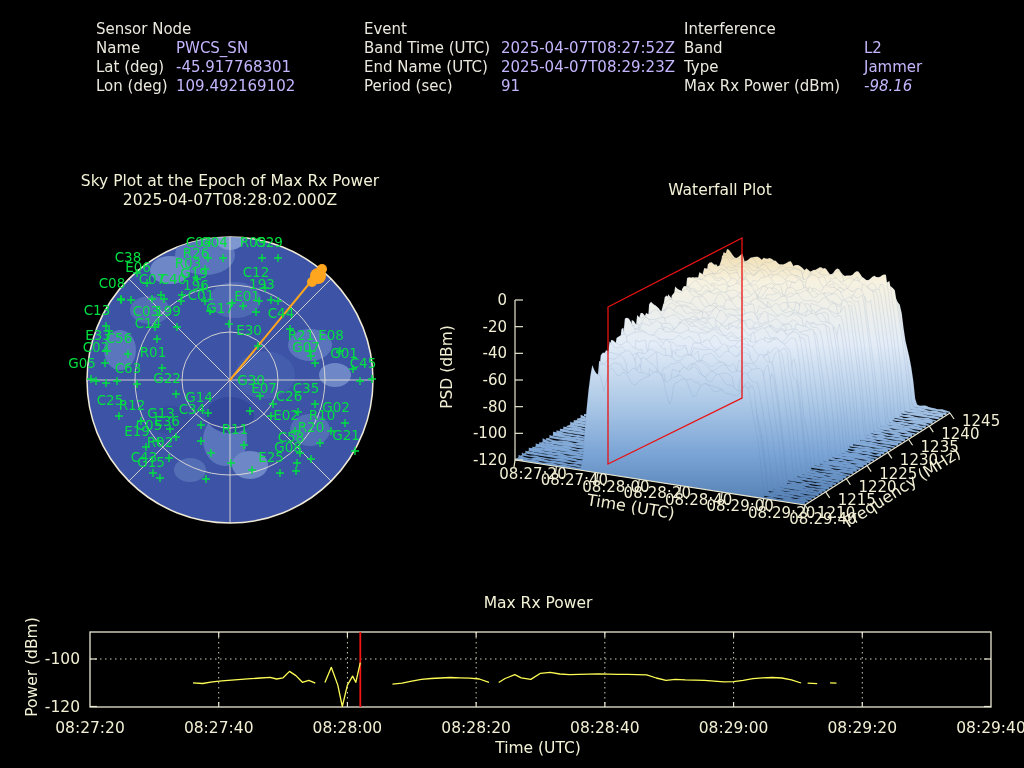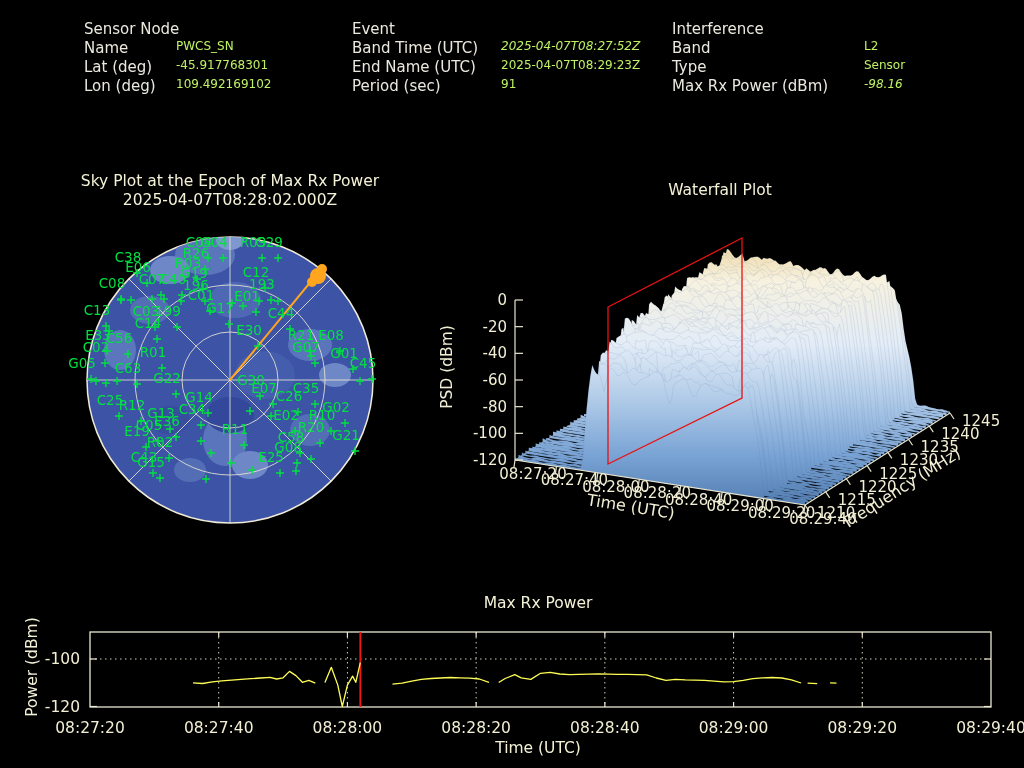--- a/index.html
+++ b/index.html
@@ -1,50 +1,50 @@
 <!DOCTYPE html>
 <html><head>
 <meta charset="utf-8">
 <style>
   html,body{margin:0;padding:0;background:#000;}
   body{width:1024px;height:768px;position:relative;overflow:hidden;
        font-family:"DejaVu Sans","Liberation Sans",sans-serif;}
   .abs{position:absolute;}
   .hlabel{font-size:15px;color:#ebe9de;white-space:pre;}
-  .hval{font-size:12px;color:#bef264;white-space:pre;margin-left:12px;}
+  .hval{font-size:15px;color:#c4b5fd;white-space:pre;}
   .ptitle{font-size:15.5px;color:#f4f2d6;text-align:center;}
   .rot-left{transform:rotate(-90deg);}
   svg{position:absolute;display:block;}
 </style>
 </head>
 <body>
 
-<div class="abs" style="left:4px;top:0;width:892px;height:100px;">
+<div class="abs" style="left:16px;top:0;width:892px;height:100px;">
   <div class="abs hlabel" style="left:80px;top:20px;">Sensor Node</div>
   <div class="abs hlabel" style="left:80px;top:39px;">Name</div>
   <div class="abs hlabel" style="left:80px;top:58px;">Lat (deg)</div>
   <div class="abs hlabel" style="left:80px;top:77px;">Lon (deg)</div>
   <div class="abs hval" style="left:160px;top:39px;">PWCS_SN</div>
   <div class="abs hval" style="left:160px;top:58px;">-45.917768301</div>
   <div class="abs hval" style="left:160px;top:77px;">109.492169102</div>
 
   <div class="abs hlabel" style="left:348px;top:20px;">Event</div>
   <div class="abs hlabel" style="left:348px;top:39px;">Band Time (UTC)</div>
   <div class="abs hlabel" style="left:348px;top:58px;">End Name (UTC)</div>
   <div class="abs hlabel" style="left:348px;top:77px;">Period (sec)</div>
-  <div class="abs hval" style="left:485px;top:39px;font-style:italic;">2025-04-07T08:27:52Z</div>
+  <div class="abs hval" style="left:485px;top:39px;">2025-04-07T08:27:52Z</div>
   <div class="abs hval" style="left:485px;top:58px;">2025-04-07T08:29:23Z</div>
   <div class="abs hval" style="left:485px;top:77px;">91</div>
 
   <div class="abs hlabel" style="left:668px;top:20px;">Interference</div>
   <div class="abs hlabel" style="left:668px;top:39px;">Band</div>
   <div class="abs hlabel" style="left:668px;top:58px;">Type</div>
   <div class="abs hlabel" style="left:668px;top:77px;">Max Rx Power (dBm)</div>
   <div class="abs hval" style="left:848px;top:39px;">L2</div>
-  <div class="abs hval" style="left:848px;top:58px;">Sensor</div>
+  <div class="abs hval" style="left:848px;top:58px;">Jammer</div>
   <div class="abs hval" style="left:848px;top:77px;font-style:italic;">-98.16</div>
 </div>
 
 <div class="abs ptitle" style="left:30px;top:172px;width:400px;">Sky Plot at the Epoch of Max Rx Power</div>
 <div class="abs ptitle" style="left:30px;top:191px;width:400px;">2025-04-07T08:28:02.000Z</div>
 <svg id="sky" style="left:30px;top:225px;" width="400" height="310" viewBox="30 225 400 310">
     <defs>
       <clipPath id="ck">
         <circle cx="230" cy="380" r="143"></circle>
       </clipPath>

